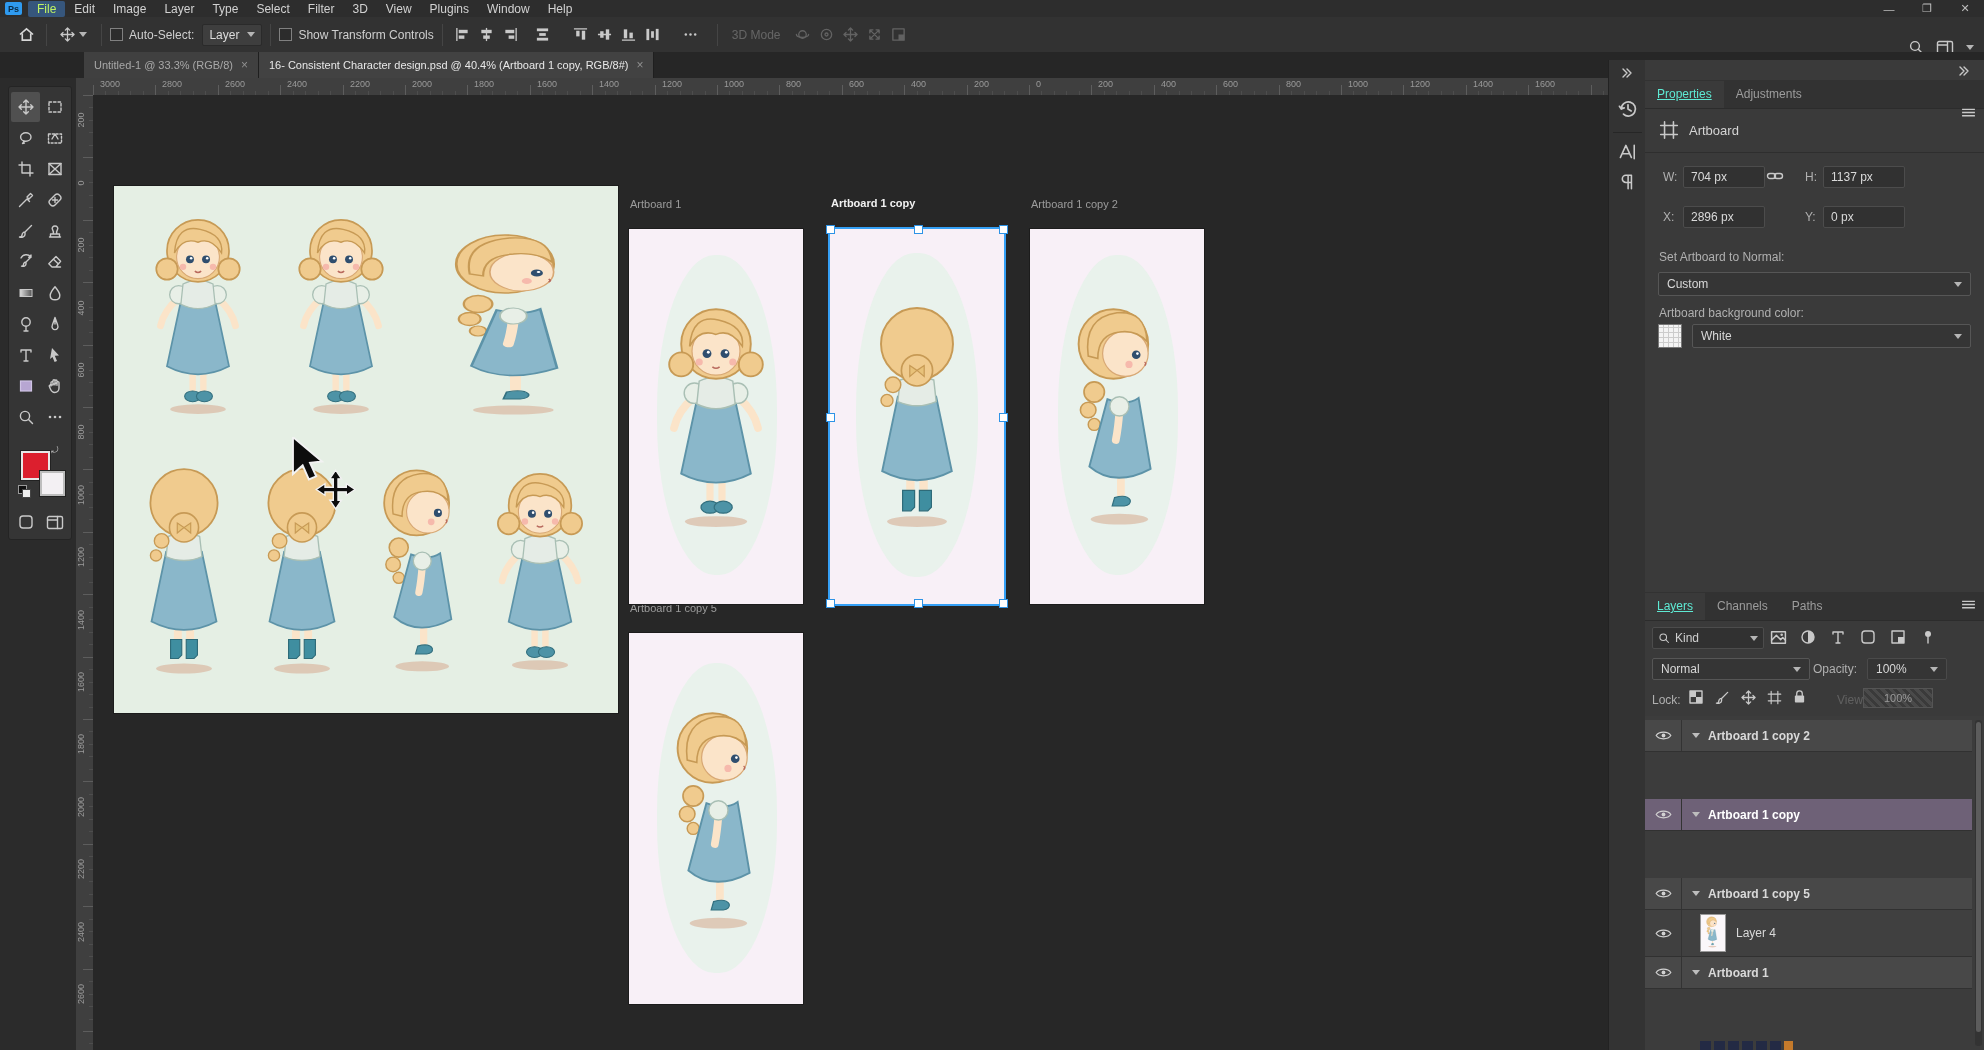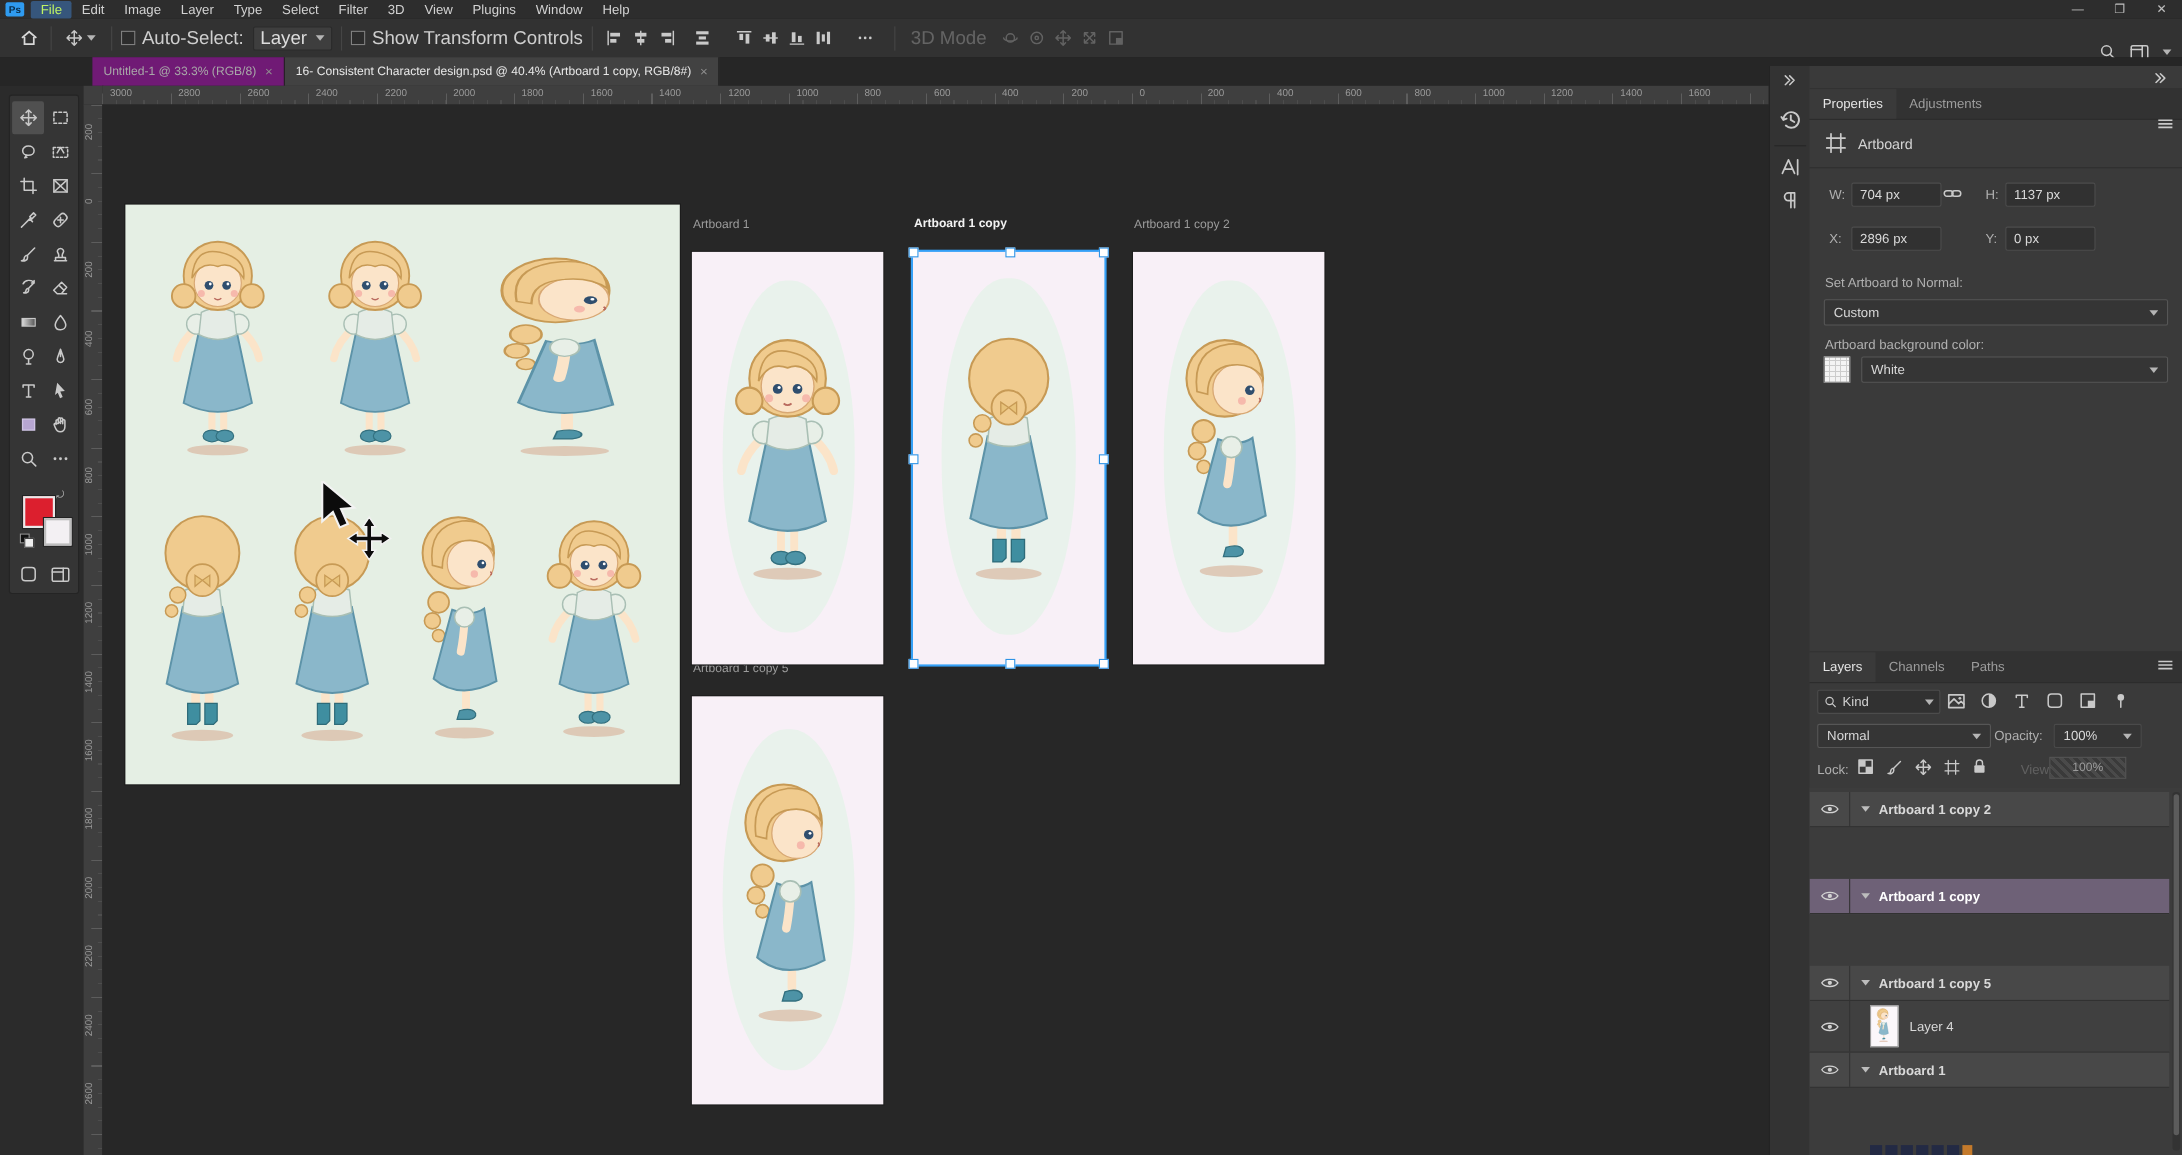--- a/index.html
+++ b/index.html
@@ -14,34 +14,34 @@
            display:flex;align-items:center;font-size:12px;color:#d2d2d2;}
   .pslogo{width:17px;height:13px;margin:0 6px 0 5px;background:#2f9bf0;color:#0a2b45;font-weight:bold;
           font-size:9px;display:flex;align-items:center;justify-content:center;border-radius:2px;}
   .menu-item{padding:1px 9px;cursor:default;}
   .menu-item.hl{background:rgba(62,120,190,.55);border-radius:2px;color:#bef264;}
   #win-controls{position:absolute;right:0;top:0;height:17px;display:flex;align-items:center;color:#bdbdbd;font-size:11px;}
   #win-controls span{width:38px;text-align:center;}
 
   
   #optionsbar{left:0;top:17px;width:1984px;height:35px;background:#323232;border-bottom:1px solid #242424;
-              display:flex;align-items:center;font-size:17px;color:#cfcfcf;}
+              display:flex;align-items:center;font-size:12px;color:#cfcfcf;}
   .sep{width:1px;height:22px;background:#454545;margin:0 8px;}
   .chk{width:11px;height:11px;border:1px solid #808080;background:#2c2c2c;margin-right:6px;flex:none;}
   .ddbtn{height:20px;background:#3e3e3e;border:1px solid #2a2a2a;border-radius:2px;display:flex;
          align-items:center;padding:0 6px;gap:8px;color:#dcdcdc;}
   .carrot{width:0;height:0;border-left:4px solid transparent;border-right:4px solid transparent;border-top:5px solid #b5b5b5;}
   .obtn{width:24px;height:24px;display:flex;align-items:center;justify-content:center;border-radius:2px;}
   .grayed{opacity:.32;}
   #opt-right{position:absolute;right:10px;top:22px;display:flex;align-items:center;gap:12px;}
 
   
   #tabbar{left:0;top:52px;width:1984px;height:26px;background:#262626;display:flex;align-items:flex-end;font-size:11px;}
   .doctab{height:26px;display:flex;align-items:center;padding:0 10px;gap:8px;border-right:1px solid #1f1f1f;white-space:nowrap;}
-  .doctab.inactive{background:#701a75;color:#a8a8a8;}
+  .doctab.inactive{background:#404040;color:#a8a8a8;}
   .doctab.active{background:#424242;color:#e8e8e8;}
   .tabclose{color:#909090;font-size:12px;}
 
   
   #toolbar{left:8px;top:86px;width:62px;height:452px;background:#353535;border:1px solid #242424;border-radius:3px;}
   .tcell{position:absolute;width:29px;height:30px;display:flex;align-items:center;justify-content:center;}
   .tcell.sel{background:#505050;border-radius:2px;}
   .swatch-fg{position:absolute;left:12px;top:364px;width:25px;height:25px;background:#dc1f2e;border:2px solid #e8e8e8;box-shadow:0 0 0 1px #222;}
   .swatch-bg{position:absolute;left:31px;top:384px;width:21px;height:21px;background:#f3f0f3;border:2px solid #bdbdbd;box-shadow:0 0 0 1px #222;}
   .swatch-mini{position:absolute;left:9px;top:398px;width:13px;height:13px;}
@@ -70,21 +70,21 @@
   .halo{position:absolute;background:#e9f2ec;border-radius:48%;}
   .boardlabel{position:absolute;font-size:11px;color:#9c9c9c;white-space:nowrap;}
   .boardlabel.sel{color:#f2f2f2;font-weight:bold;}
   .handle{position:absolute;width:7px;height:7px;background:#fff;border:1px solid #2e93e6;}
 
   
   #dockstrip{left:1608px;top:60px;width:37px;height:990px;background:#333333;border-left:1px solid #222;border-right:1px solid #222;}
   #rightdock{left:1645px;top:60px;width:339px;height:990px;background:#3a3a3a;}
   .paneltabs{height:28px;background:#323232;display:flex;align-items:flex-end;font-size:12px;border-bottom:1px solid #2c2c2c;}
   .ptab{padding:6px 12px 7px;color:#9d9d9d;}
-  .ptab.active{background:#3a3a3a;color:#e5e5e5;}
+  .ptab.active{background:#3a3a3a;color:#5eead4;text-decoration:underline;}
   .field{position:absolute;height:20px;background:#313131;border:1px solid #4c4c4c;border-radius:2px;
          color:#dadada;font-size:12px;display:flex;align-items:center;padding:0 7px;}
   .plabel{position:absolute;font-size:12px;color:#b0b0b0;}
   .bigdd{position:absolute;height:22px;background:#353535;border:1px solid #565656;border-radius:2px;color:#d8d8d8;
          font-size:12px;display:flex;align-items:center;padding:0 8px;justify-content:space-between;}
   .burger{position:absolute;right:8px;top:8px;}
 
   
   .srchbox{position:absolute;height:20px;background:#313131;border:1px solid #4c4c4c;border-radius:2px;display:flex;align-items:center;
            font-size:12px;color:#cfcfcf;padding:0 5px;gap:5px;}

